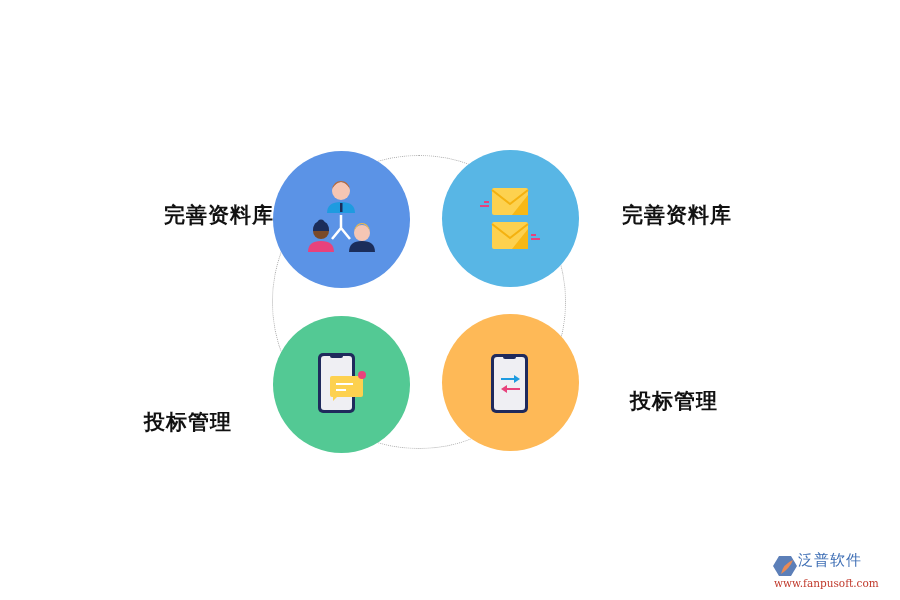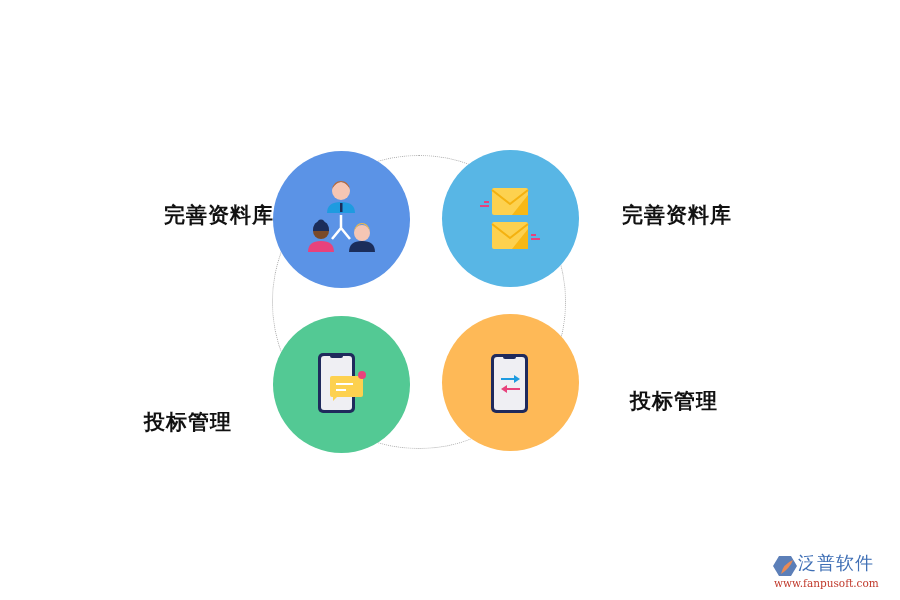--- a/index.html
+++ b/index.html
@@ -1,21 +1,21 @@
 <!DOCTYPE html>
 <html><head>
 <meta charset="utf-8">
 <style>
   html,body{margin:0;padding:0;background:#fff;}
   body{width:900px;height:600px;position:relative;overflow:hidden;font-family:"DejaVu Sans",sans-serif;}
   .ring{position:absolute;left:272px;top:155px;width:294px;height:294px;border-radius:50%;border:1.5px dotted #a8a8a8;box-sizing:border-box;}
   .node{position:absolute;width:137px;height:137px;border-radius:50%;}
   .label{position:absolute;font-size:21px;font-weight:bold;color:#111;white-space:nowrap;letter-spacing:1px;}
   .logo{position:absolute;left:770px;top:553px;width:125px;height:40px;}
-  .logo .cn{position:absolute;left:28px;top:-2px;font-size:18px;color:#3f6fb5;letter-spacing:1px;}
+  .logo .cn{position:absolute;left:28px;top:-2px;font-size:15px;color:#3f6fb5;letter-spacing:1px;}
   .logo .url{position:absolute;left:4px;top:24px;font-family:"DejaVu Serif",serif;font-size:10.5px;color:#c0392b;}
   svg{display:block}
 </style>
 </head>
 <body>
 
 <div class="ring"></div>
 
 <div class="node" style="left:273px;top:151px;background:#5b93e6;">
   <svg width="137" height="137" viewBox="0 0 137 137">

